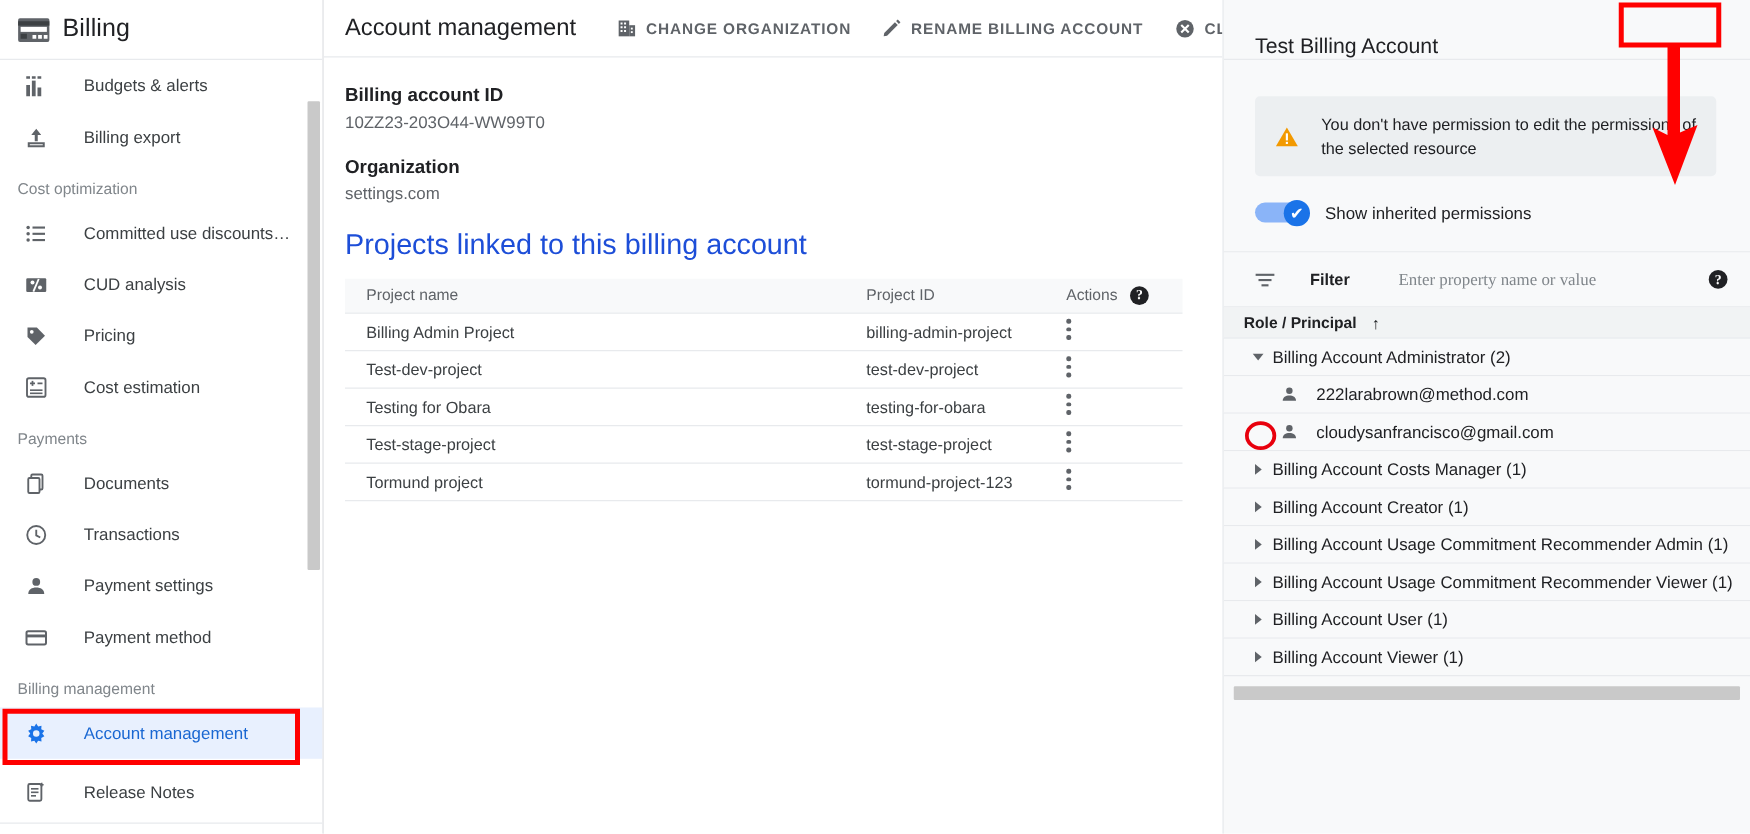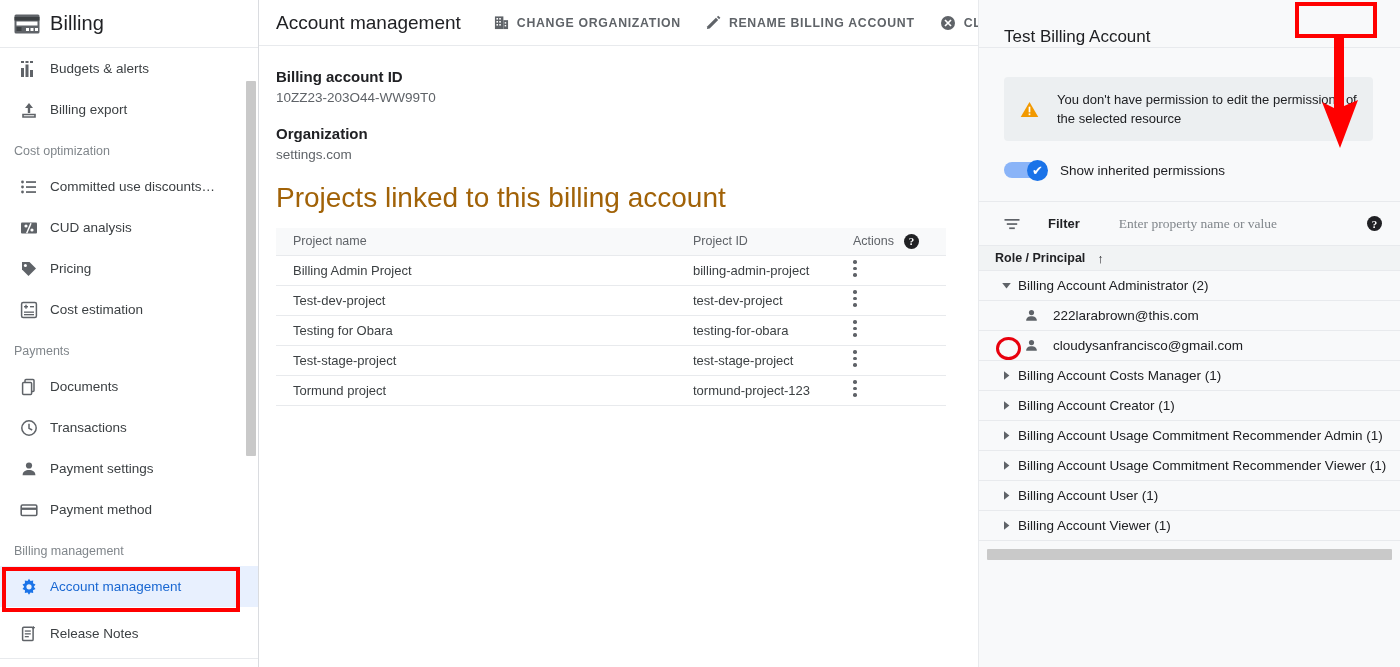--- a/index.html
+++ b/index.html
@@ -34,21 +34,21 @@
   .sb-scroll { position: relative; height: 619px; }
   .sb-item {
     display: flex; align-items: center;
     height: 41px;
     padding-left: 20px;
     cursor: pointer;
     position: relative;
   }
   .sb-item .ic { width: 30px; display: flex; align-items: center; justify-content: flex-start; }
   .sb-item .lbl {
-    font-size: 13.5px; color: #3c4043; white-space: nowrap;
+    font-size: 13.5px; color: #3c4043; margin-left: 17px; white-space: nowrap;
   }
   .sb-item.selected { background: #e8f0fe; }
   .sb-item.selected .lbl { color: #1967d2; }
   .sb-section {
     font-size: 12.5px; color: #80868b;
     padding: 14px 0 8px 14px;
   }
   .sb-scrollbar {
     position: absolute; right: 2px; top: 33px;
     width: 10px; height: 375px;
@@ -78,21 +78,21 @@
     margin-right: 25px;
   }
   .tb-btn .tbi { display:flex; align-items:center; margin-right: 8px; }
 
   .content { padding: 22px 0 0 17px; }
   .field-label { font-size: 15px; font-weight: 700; color: #202124; }
   .field-value { font-size: 13.5px; color: #5f6368; margin-top: 5px; }
   .field-block { margin-bottom: 20px; }
 
   .section-title {
-    font-size: 28px; color: #a16207; margin-top: 12px; margin-bottom: 14px;
+    font-size: 23px; color: #1d4ed8; margin-top: 12px; margin-bottom: 14px;
   }
   .ptable { width: 670px; border-collapse: collapse; }
   .ptable thead th {
     background: #f8f9fa; height: 27px;
     font-size: 12.5px; font-weight: 400; color: #5f6368;
     text-align: left; padding-left: 17px;
     border-bottom: 1px solid #e8eaed;
   }
   .ptable thead th.c2 { width: 160px; }
   .ptable thead th.c3 { width: 110px; }
@@ -542,21 +542,21 @@
         <span class="role-name">Billing Account Administrator (2)</span>
       </div>
 
       <div class="member-row">
         <span class="mi">
           <svg width="15" height="15" viewBox="0 0 18 18">
             <circle cx="9" cy="5.5" r="3.1" fill="#5f6368"></circle>
             <path d="M2.6 15.2 C2.6 11.6 5.5 10 9 10 C12.5 10 15.4 11.6 15.4 15.2 Z" fill="#5f6368"></path>
           </svg>
         </span>
-        <span class="member-name">222larabrown@this.com</span>
+        <span class="member-name">222larabrown@method.com</span>
       </div>
 
       <div class="member-row">
         <span class="mi">
           <svg width="15" height="15" viewBox="0 0 18 18">
             <circle cx="9" cy="5.5" r="3.1" fill="#5f6368"></circle>
             <path d="M2.6 15.2 C2.6 11.6 5.5 10 9 10 C12.5 10 15.4 11.6 15.4 15.2 Z" fill="#5f6368"></path>
           </svg>
         </span>
         <span class="member-name">cloudysanfrancisco@gmail.com</span>

